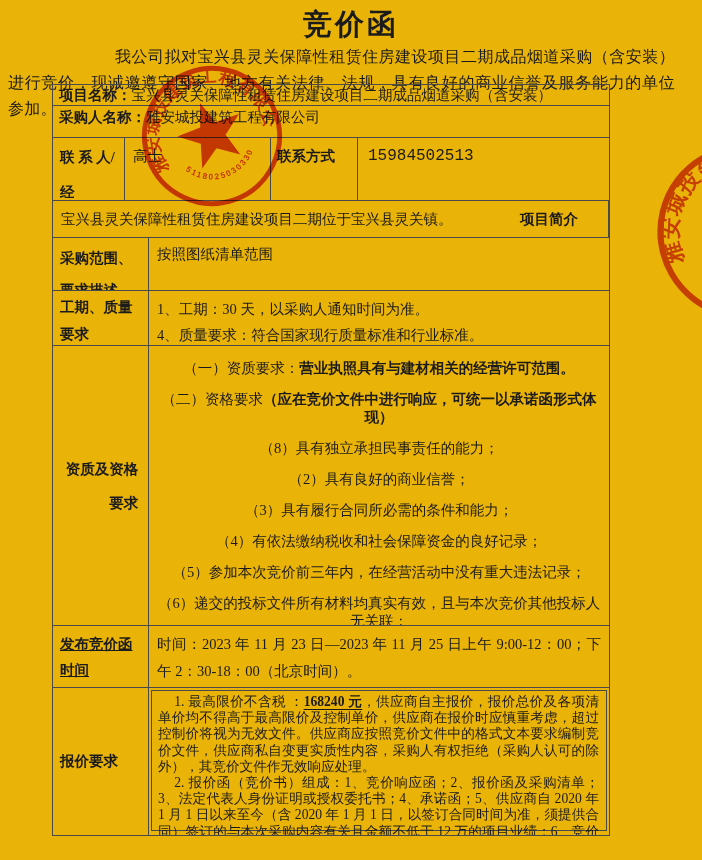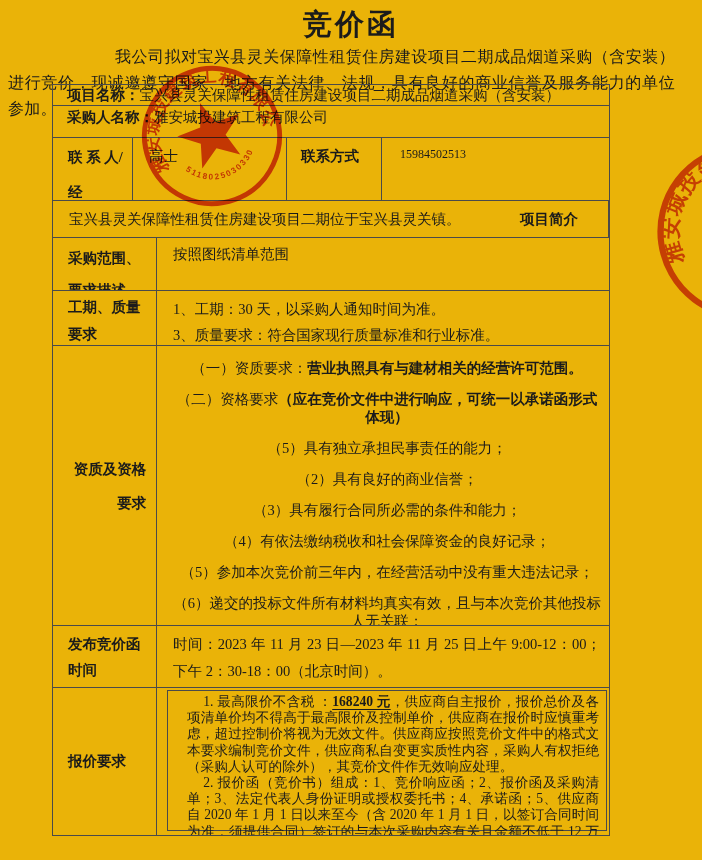--- a/index.html
+++ b/index.html
@@ -19,59 +19,59 @@
     letter-spacing:.3px;
   }
 
   
   .doc-table{
     position:absolute;left:52px;top:84px;width:556px;
     border:1px solid #4a4a4a;font-size:14.5px;
   }
   .row{display:flex;border-bottom:1px solid #4a4a4a;box-sizing:border-box;}
   .row:last-child{border-bottom:none;}
-  .cell{box-sizing:border-box;overflow:hidden;margin-left:8px;}
+  .cell{box-sizing:border-box;overflow:hidden;}
   .lbl{
     width:96px;flex:0 0 96px;border-right:1px solid #4a4a4a;
     font-weight:bold;white-space:pre-line;padding:2px 4px 2px 7px;
   }
   .val{flex:1 1 auto;padding:2px 8px;}
   .vcenter{display:flex;align-items:center;}
   .b{font-weight:bold;}
   .u{text-decoration:underline;text-underline-offset:3px;}
 
   .r1{height:21px;}
   .r1 .full{padding:1px 6px;display:flex;align-items:center;white-space:nowrap;}
   .r2{height:32px;}
   .r2 .full{padding:2px 6px;display:flex;align-items:flex-start;white-space:nowrap;}
   .r3{height:63px;}
   .r3 .lbl{line-height:35px;padding-top:2px;width:72px;flex:0 0 72px;}
   .r3 .c2{width:146px;flex:0 0 146px;border-right:1px solid #4a4a4a;padding:9px 8px;}
   .r3 .c3{width:87px;flex:0 0 87px;border-right:1px solid #4a4a4a;padding:9px 6px;font-weight:bold;}
-  .r3 .c4{flex:1 1 auto;padding:9px 10px;font-family:Liberation Serif, serif;font-size:12px;}
+  .r3 .c4{flex:1 1 auto;padding:9px 10px;font-family:Liberation Mono, monospace;font-size:16px;}
   .r4{height:37px;}
   .r5{height:53px;}
   .r5 .lbl{line-height:32px;padding-top:4px;}
   .r5 .val{padding-top:7px;}
   .r6{height:55px;}
   .r6 .lbl{line-height:27px;padding-top:3px;text-align:left;}
   .r6 .val{padding-top:5px;line-height:26px;}
   .r7{height:280px;}
   .r7 .lbl{display:flex;align-items:center;justify-content:center;text-align:right;line-height:34px;}
   .r7 .val{padding-top:13px;text-align:center;}
   .r7 .val p{margin:0 0 13px 0;line-height:18px;}
   .r8{height:62px;}
-  .r8 .lbl{line-height:26px;padding-top:5px;}
+  .r8 .lbl{line-height:26px;padding-top:5px;text-decoration:underline;}
   .r8 .val{padding-top:5px;line-height:27px;text-align:justify;}
   .r9{height:147px;}
   .r9 .lbl{display:flex;align-items:center;}
   .r9 .val{padding:2px;}
   .inner-box{
     border:1px solid #4a4a4a;height:calc(100% - 2px);box-sizing:border-box;
-    padding:3px 7px 2px 19px;font-size:13.6px;
+    padding:3px 7px 2px 6px;font-size:13.6px;
   }
   .inner-box p{margin:0;line-height:16.2px;text-align:justify;}
   .inner-box .p1,.inner-box .p2{text-indent:1.2em;}
 
   
   .stamp{position:absolute;mix-blend-mode:multiply;opacity:.88;pointer-events:none;}
   .stamp-main{left:137px;top:61px;width:150px;height:150px;transform:rotate(-20deg);}
   .stamp-edge{left:651px;top:137px;width:189px;height:189px;transform:rotate(-8deg);opacity:.82;}
 </style>
 </head>
@@ -116,31 +116,31 @@
       <div class="cell lbl">采购范围、
 要求描述</div>
       <div class="cell val">按照图纸清单范围</div>
     </div>
 
     <div class="row r6">
       <div class="cell lbl">工期、质量
 要求</div>
       <div class="cell val">
         <div>1、工期：30 天，以采购人通知时间为准。</div>
-        <div>3、质量要求：符合国家现行质量标准和行业标准。</div>
+        <div>4、质量要求：符合国家现行质量标准和行业标准。</div>
       </div>
     </div>
 
     <div class="row r7">
       <div class="cell lbl">资质及资格
 要求</div>
       <div class="cell val">
         <p><span>（一）资质要求：</span><span class="b">营业执照具有与建材相关的经营许可范围。</span></p>
         <p><span>（二）资格要求</span><span class="b">（应在竞价文件中进行响应，可统一以承诺函形式体现）</span></p>
-        <p>（5）具有独立承担民事责任的能力；</p>
+        <p>（8）具有独立承担民事责任的能力；</p>
         <p>（2）具有良好的商业信誉；</p>
         <p>（3）具有履行合同所必需的条件和能力；</p>
         <p>（4）有依法缴纳税收和社会保障资金的良好记录；</p>
         <p>（5）参加本次竞价前三年内，在经营活动中没有重大违法记录；</p>
         <p>（6）递交的投标文件所有材料均真实有效，且与本次竞价其他投标人无关联；</p>
 
       </div>
     </div>
 
     <div class="row r8">

